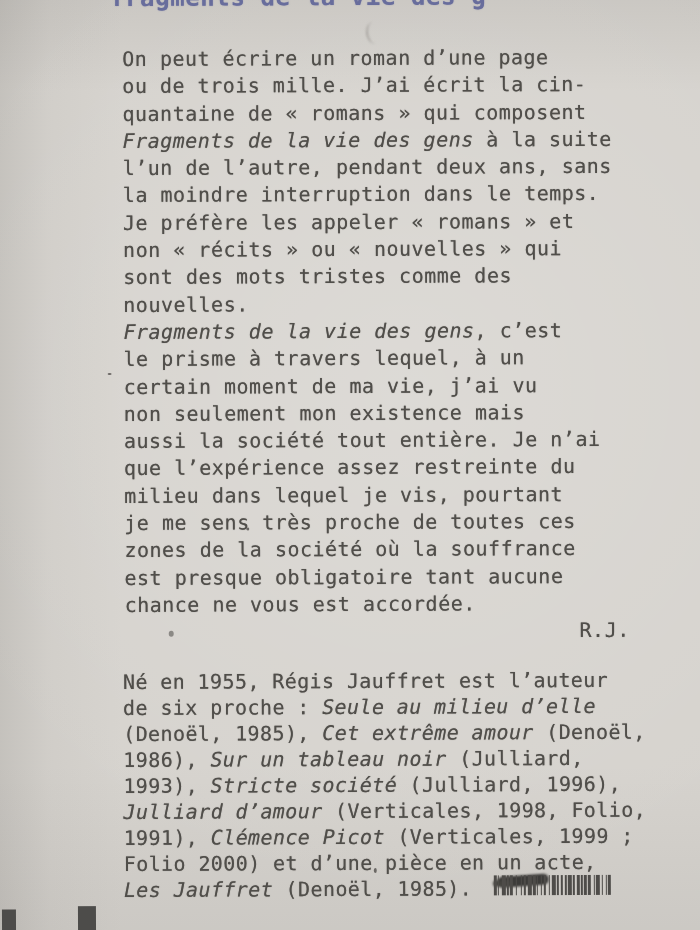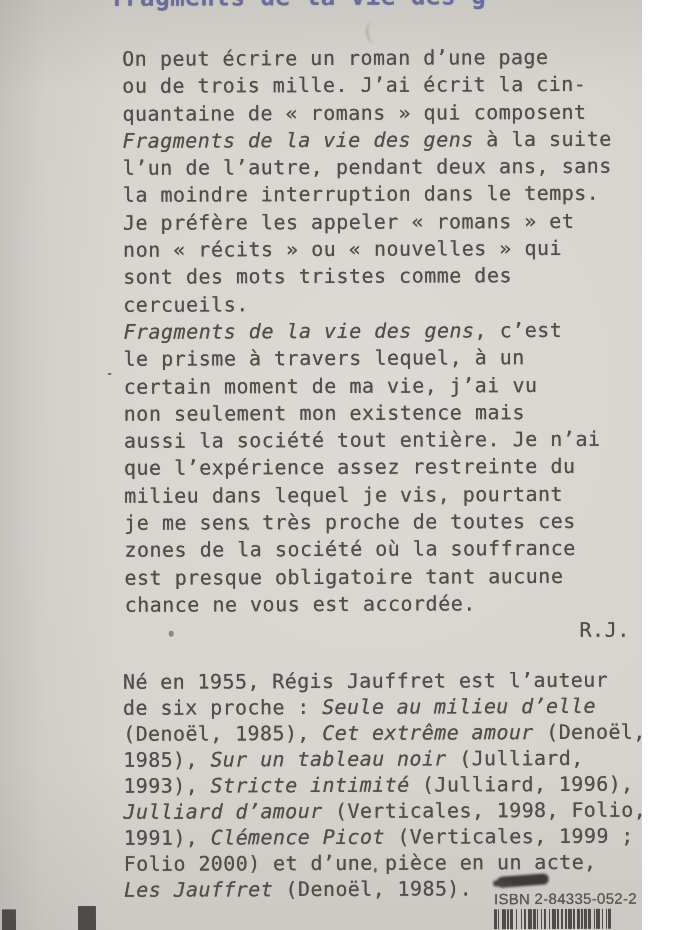--- a/index.html
+++ b/index.html
@@ -1,18 +1,18 @@
 <!DOCTYPE html>
 <html><head>
 <meta charset="utf-8">
 <style>
   html,body{margin:0;padding:0;}
   #photo{
     position:relative;
-    width:642px;height:930px;
+    width:700px;height:930px;
     overflow:hidden;
     background:
       radial-gradient(120% 90% at 58% 42%, rgba(255,255,255,0.16), rgba(0,0,0,0) 62%),
       linear-gradient(90deg, rgba(40,38,35,0.10), rgba(40,38,35,0.03) 7%, rgba(0,0,0,0) 18%),
       linear-gradient(180deg, rgba(40,38,35,0.07), rgba(0,0,0,0) 10%, rgba(0,0,0,0) 82%, rgba(40,38,35,0.06)),
       #d6d3ce;
     font-family:"DejaVu Sans Mono","Liberation Mono",monospace;
   }
   #tilt{
     position:absolute;inset:0;
@@ -115,51 +115,50 @@
     <div class="blurb">
     <div class="line"><span>On peut écrire un roman d’une page</span></div>
         <div class="line"><span>ou de trois mille. J’ai écrit la cin-</span></div>
         <div class="line"><span>quantaine de « romans » qui composent</span></div>
         <div class="line"><span class="it">Fragments de la vie des gens</span><span> à la suite</span></div>
         <div class="line"><span>l’un de l’autre, pendant deux ans, sans</span></div>
         <div class="line"><span>la moindre interruption dans le temps.</span></div>
         <div class="line"><span>Je préfère les appeler « romans » et</span></div>
         <div class="line"><span>non « récits » ou « nouvelles » qui</span></div>
         <div class="line"><span>sont des mots tristes comme des</span></div>
-        <div class="line"><span>cercueils.</span></div>
+        <div class="line"><span>nouvelles.</span></div>
         <div class="line"><span class="it">Fragments de la vie des gens</span><span>, c’est</span></div>
         <div class="line"><span>le prisme à travers lequel, à un</span></div>
         <div class="line"><span>certain moment de ma vie, j’ai vu</span></div>
         <div class="line"><span>non seulement mon existence mais</span></div>
         <div class="line"><span>aussi la société tout entière. Je n’ai</span></div>
         <div class="line"><span>que l’expérience assez restreinte du</span></div>
         <div class="line"><span>milieu dans lequel je vis, pourtant</span></div>
         <div class="line"><span>je me sens très proche de toutes ces</span></div>
         <div class="line"><span>zones de la société où la souffrance</span></div>
         <div class="line"><span>est presque obligatoire tant aucune</span></div>
         <div class="line"><span>chance ne vous est accordée.</span></div>
       </div>
 
     <div class="blurb sig" style="top:618px;">R.J.</div>
 
     <div class="bio">
     <div class="line"><span>Né en 1955, Régis Jauffret est l’auteur</span></div>
         <div class="line"><span>de six proche : </span><span class="it">Seule au milieu d’elle</span></div>
         <div class="line"><span>(Denoël, 1985), </span><span class="it">Cet extrême amour</span><span> (Denoël,</span></div>
-        <div class="line"><span>1985), </span><span class="it">Sur un tableau noir</span><span> (Julliard,</span></div>
-        <div class="line"><span>1993), </span><span class="it">Stricte intimité</span><span> (Julliard, 1996),</span></div>
+        <div class="line"><span>1986), </span><span class="it">Sur un tableau noir</span><span> (Julliard,</span></div>
+        <div class="line"><span>1993), </span><span class="it">Stricte société</span><span> (Julliard, 1996),</span></div>
         <div class="line"><span class="it">Julliard d’amour</span><span> (Verticales, 1998, Folio,</span></div>
         <div class="line"><span>1991), </span><span class="it">Clémence Picot</span><span> (Verticales, 1999 ;</span></div>
         <div class="line"><span>Folio 2000) et d’une pièce en un acte,</span></div>
         <div class="line"><span class="it">Les Jauffret</span><span> (Denoël, 1985).</span></div>
       </div>
 
     <div class="isbn-block">
       <div class="smudge"></div>
-      <div class="isbn-text">ISBN 2-84335-052-2</div>
       <div class="barcode">
           <div class="bar" style="width: 2.7px;"></div>
           <div class="gap" style="width: 1.35px;"></div>
           <div class="bar" style="width: 1.35px;"></div>
           <div class="gap" style="width: 2.7px;"></div>
           <div class="bar" style="width: 4.05px;"></div>
           <div class="gap" style="width: 1.35px;"></div>
           <div class="bar" style="width: 1.35px;"></div>
           <div class="gap" style="width: 1.35px;"></div>
           <div class="bar" style="width: 2.7px;"></div>

